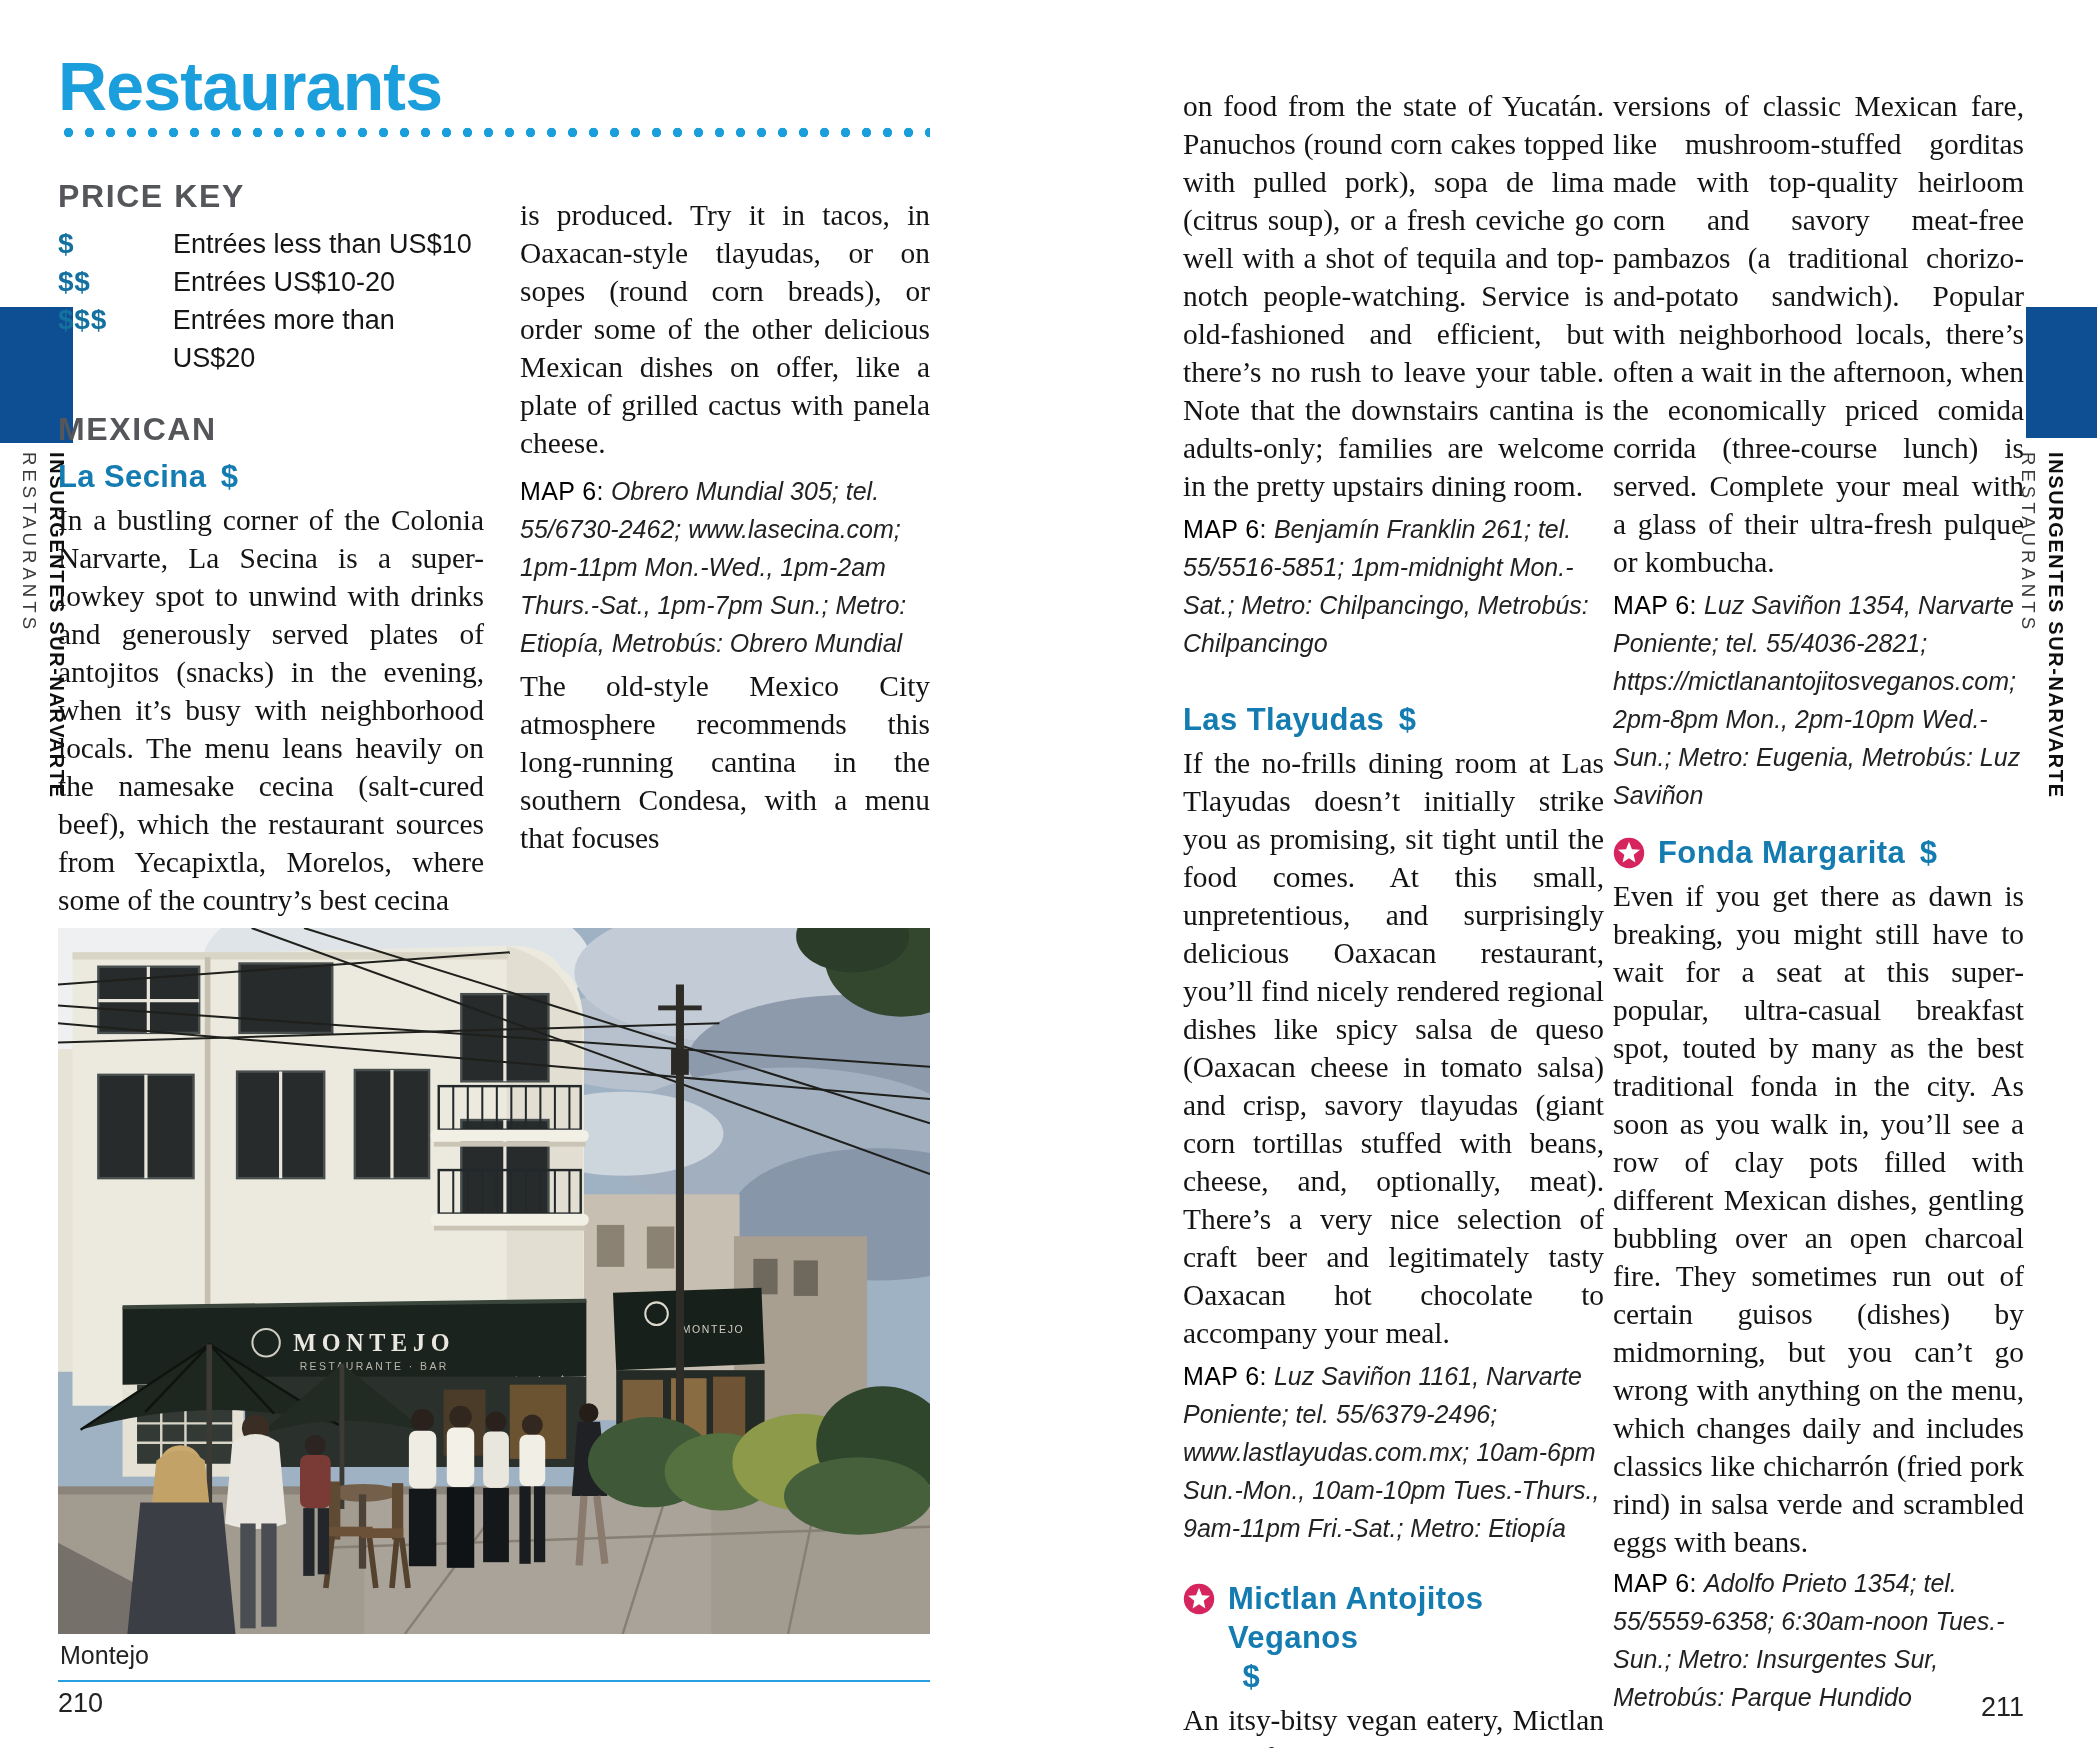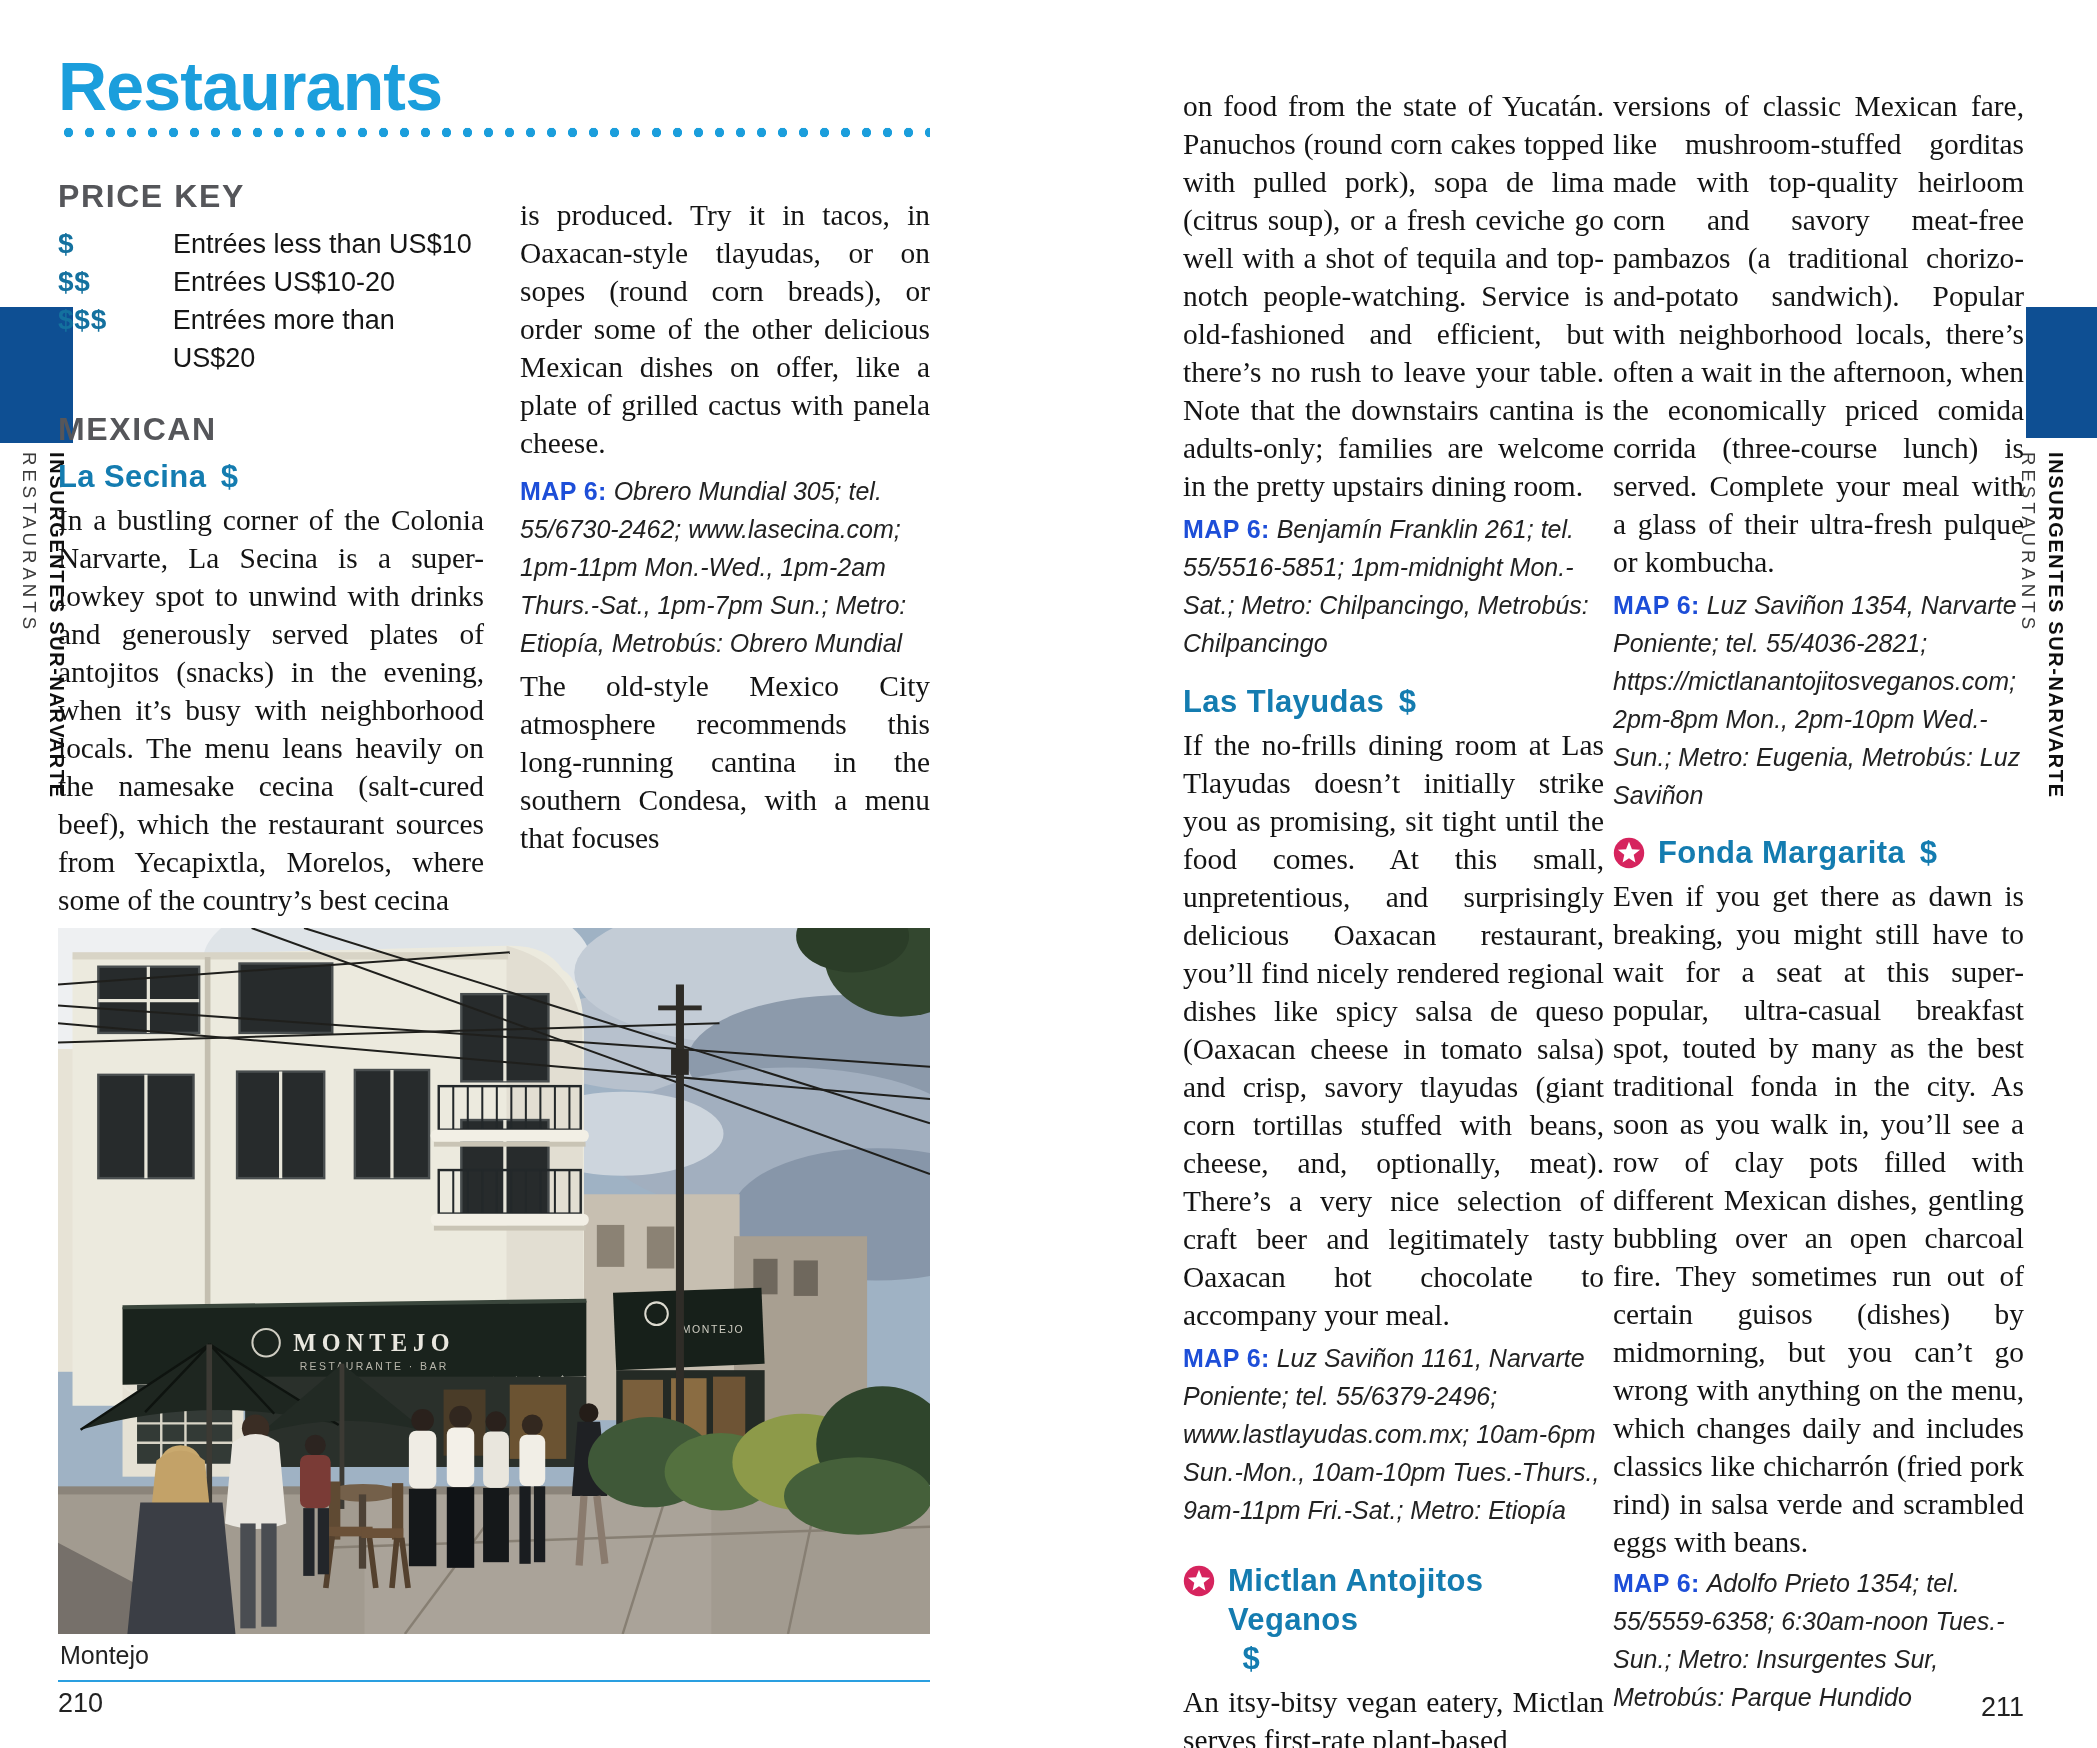--- a/index.html
+++ b/index.html
@@ -20,24 +20,24 @@
   .dotted{position:absolute;left:58px;top:127px;width:872px;height:10.5px;
           background-image:radial-gradient(circle,#1b9edc 4.4px,rgba(0,0,0,0) 4.8px);
           background-size:21px 10.5px;background-repeat:repeat-x;background-position:0 center;}
   .col{position:absolute;}
   .section-h{margin:0;font-size:32px;line-height:35px;font-weight:700;letter-spacing:1.6px;color:#55565a;}
   .entry-h{margin:0;font-size:31px;line-height:39px;font-weight:700;letter-spacing:0.4px;color:#147cb0;}
   .entry-h .price{margin-left:14.5px;}
   .body{margin:0;font-family:"Liberation Serif",serif;font-size:29.4px;line-height:38px;
         text-align:justify;color:#141414;}
   .map{margin:0;font-size:25px;line-height:38px;color:#1d1d1d;overflow-wrap:break-word;}
-  .map .label{font-weight:700;font-style:normal;color:#1d4ed8;letter-spacing:0.4px;}
+  .map .label{font-weight:400;font-style:normal;color:#000000;letter-spacing:0.4px;}
   .map .val{font-style:italic;font-weight:400;color:#222;}
   .mt12{margin-top:9.7px;} .mt8{margin-top:5px;} .mt6{margin-top:4.8px;} .mt4{margin-top:3.2px;}
-  .mt44{margin-top:35px;} .mt42{margin-top:20px;} .mt40{margin-top:32px;} .mt38{margin-top:19px;} .mt14{margin-top:11.3px;}
+  .mt44{margin-top:35px;} .mt42{margin-top:38px;} .mt40{margin-top:32px;} .mt38{margin-top:19px;} .mt14{margin-top:11.3px;}
 
   
   .pk-row{display:flex;align-items:baseline;font-size:27px;line-height:38px;}
   .pk-sym{width:115px;font-weight:700;font-size:28px;color:#14719f;letter-spacing:0.8px;}
   .pk-label{color:#161616;}
 
   
   .starred{display:flex;gap:13px;align-items:flex-start;}
   .star-badge{flex:0 0 auto;margin-top:4px;}
   .h-lines span{display:block;}

